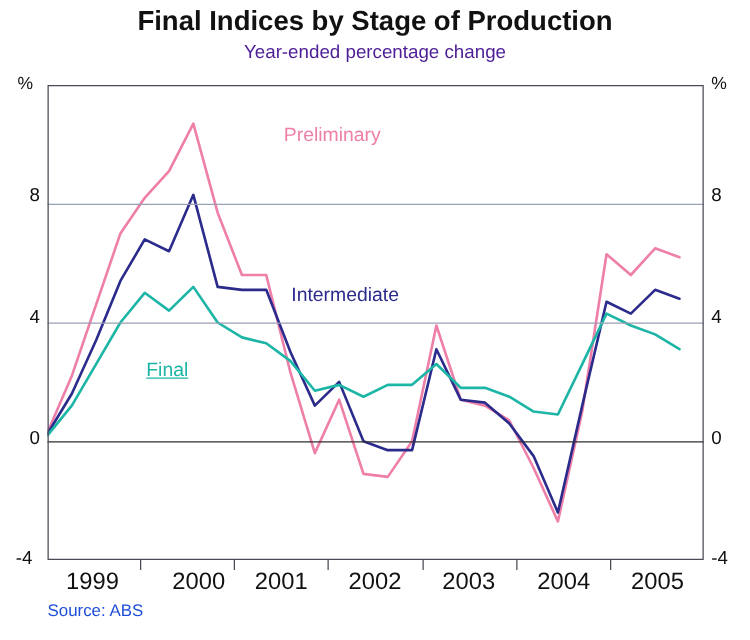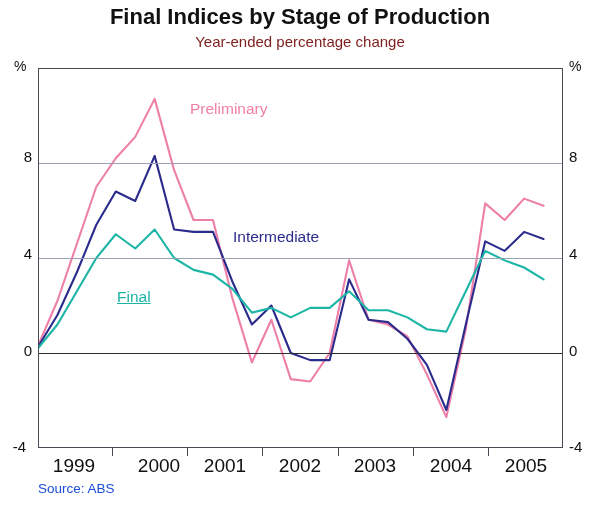--- a/index.html
+++ b/index.html
@@ -17,21 +17,21 @@
     position:absolute;left:0;top:4px;width:600px;
     text-align:center;
     font-size:22px;font-weight:bold;
     letter-spacing:0px;
     color:#111111;
   }
   .subtitle{
     position:absolute;left:0;top:33px;width:600px;
     text-align:center;
     font-size:15px;font-weight:normal;
-    color:#7f1d1d;
+    color:#4c1d95;
   }
 
   .unit-left{
     position:absolute;left:14px;top:58px;
     font-size:14px;color:#111;
   }
   .unit-right{
     position:absolute;left:569px;top:58px;
     font-size:14px;color:#111;
   }
@@ -137,19 +137,19 @@
   <div class="xtick" style="left:488px;"></div>
 
   <div class="xlabel" style="left:39px;">1999</div>
   <div class="xlabel" style="left:124px;">2000</div>
   <div class="xlabel" style="left:190px;">2001</div>
   <div class="xlabel" style="left:265px;">2002</div>
   <div class="xlabel" style="left:340px;">2003</div>
   <div class="xlabel" style="left:416px;">2004</div>
   <div class="xlabel" style="left:491px;">2005</div>
 
-  <div class="series-label" id="label-preliminary" style="color: rgb(238, 127, 168);">Preliminary</div>
+  <div class="series-label" id="label-preliminary" style="color: rgb(238, 127, 168); margin-left: 37px;">Preliminary</div>
   <div class="series-label" id="label-intermediate" style="color: rgb(43, 43, 140);">Intermediate</div>
   <div class="series-label" id="label-final" style="color: rgb(28, 181, 166); text-decoration: underline;">Final</div>
 
   <div class="source">Source: ABS</div>
 
 </div>
 
 </body></html>

